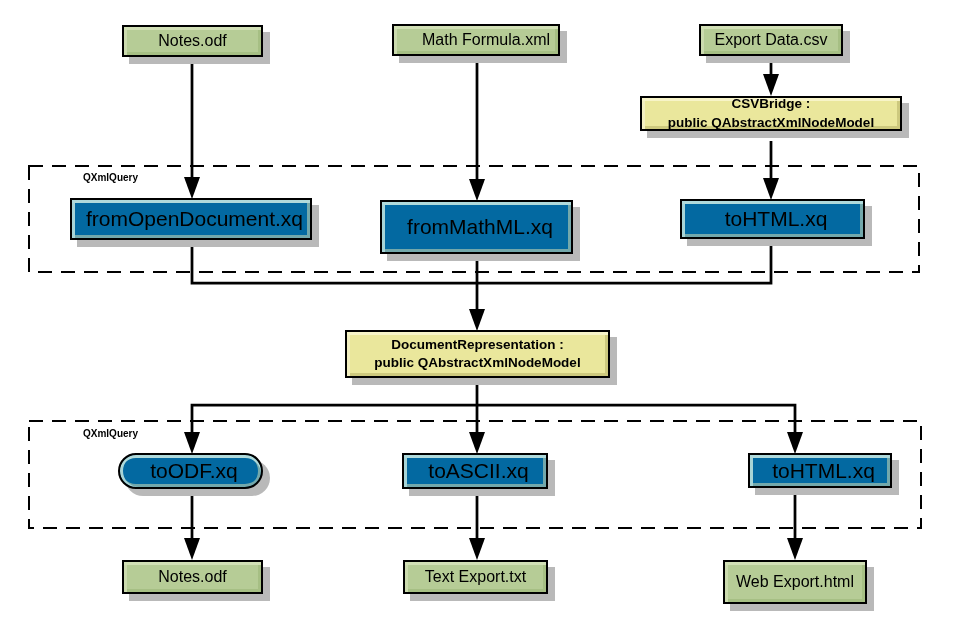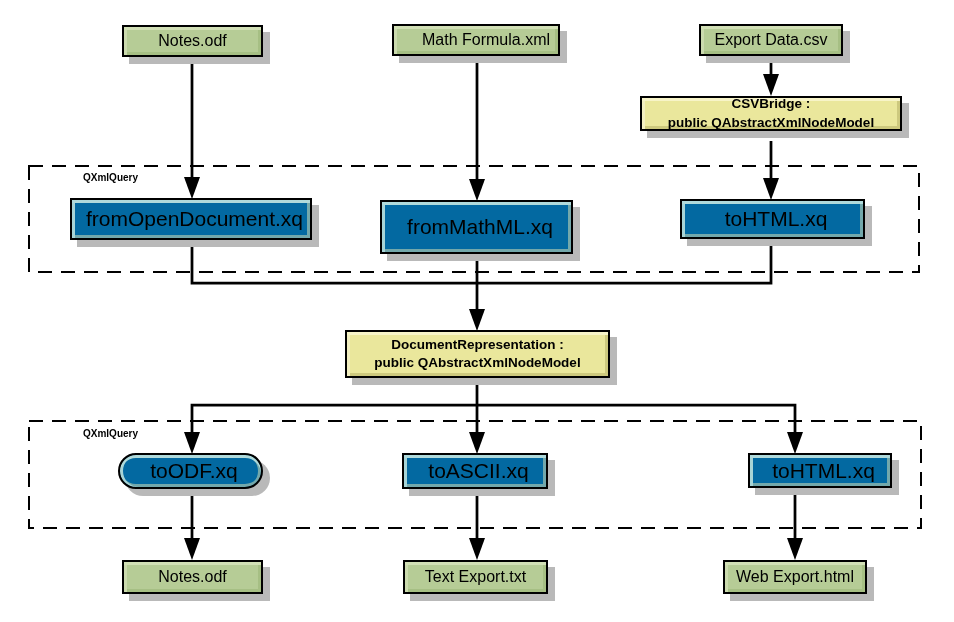--- a/index.html
+++ b/index.html
@@ -139,17 +139,17 @@
   <div class="node query" style="left:748px; top:453px; width:144px; height:35px;">
     <span>toHTML.xq</span>
   </div>
 
   <div class="node file" style="left:122px; top:560px; width:141px; height:34px;">
     <span>Notes.odf</span>
   </div>
   <div class="node file" style="left:403px; top:560px; width:145px; height:34px;">
     <span>Text Export.txt</span>
   </div>
-  <div class="node file" style="left:723px; top:560px; width:144px; height:34px;">
+  <div class="node file" style="left:723px; top:560px; width:144px; height:44px;">
     <span>Web Export.html</span>
   </div>
 
 </div>
 
 </body></html>

